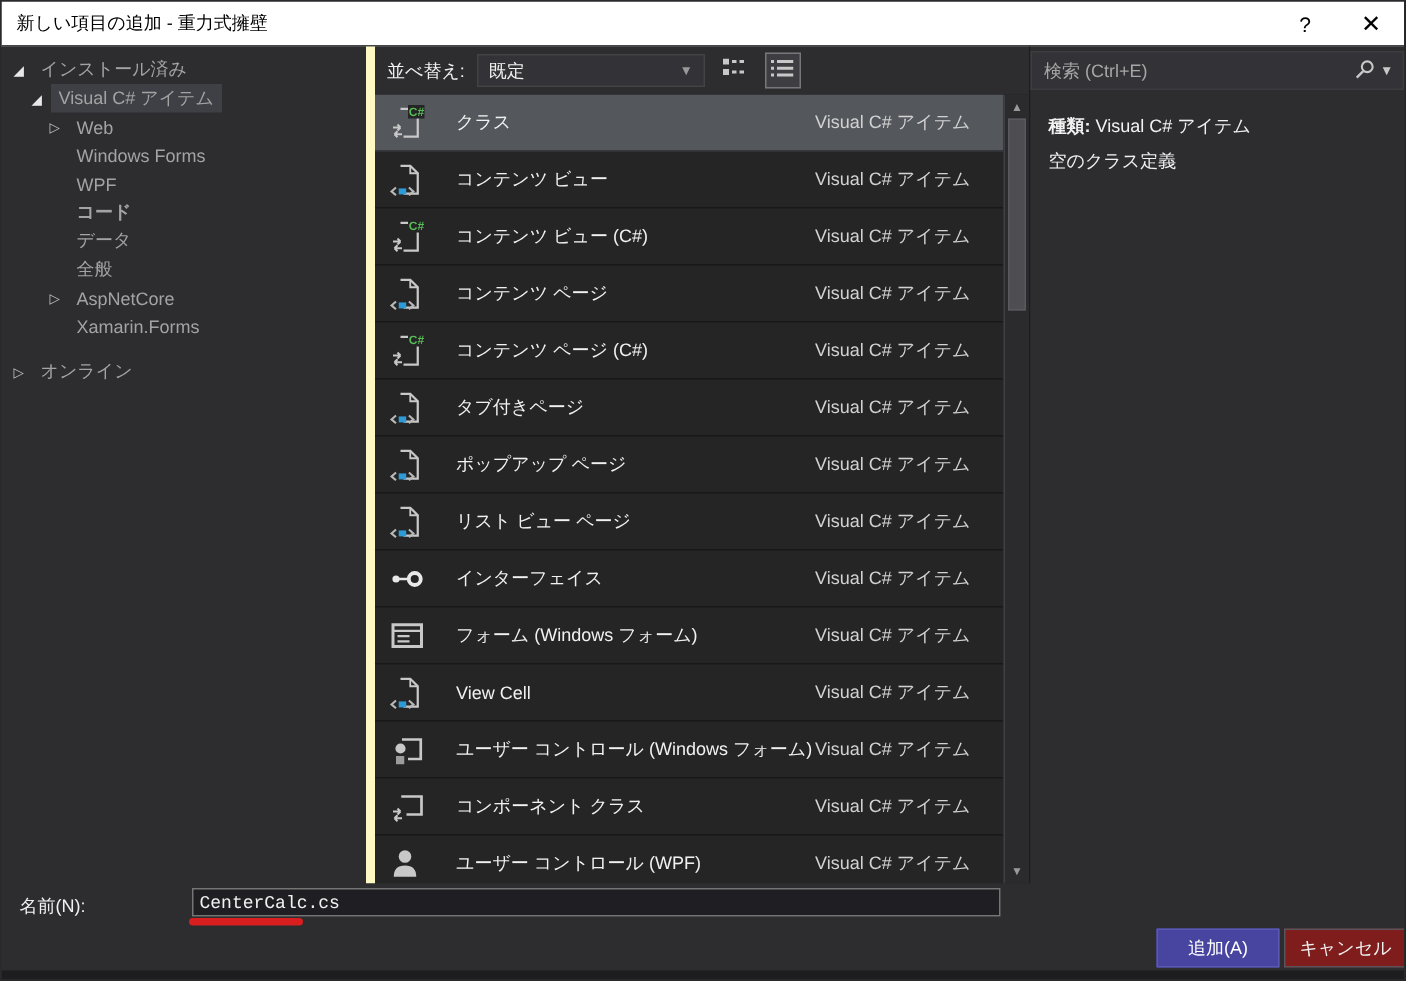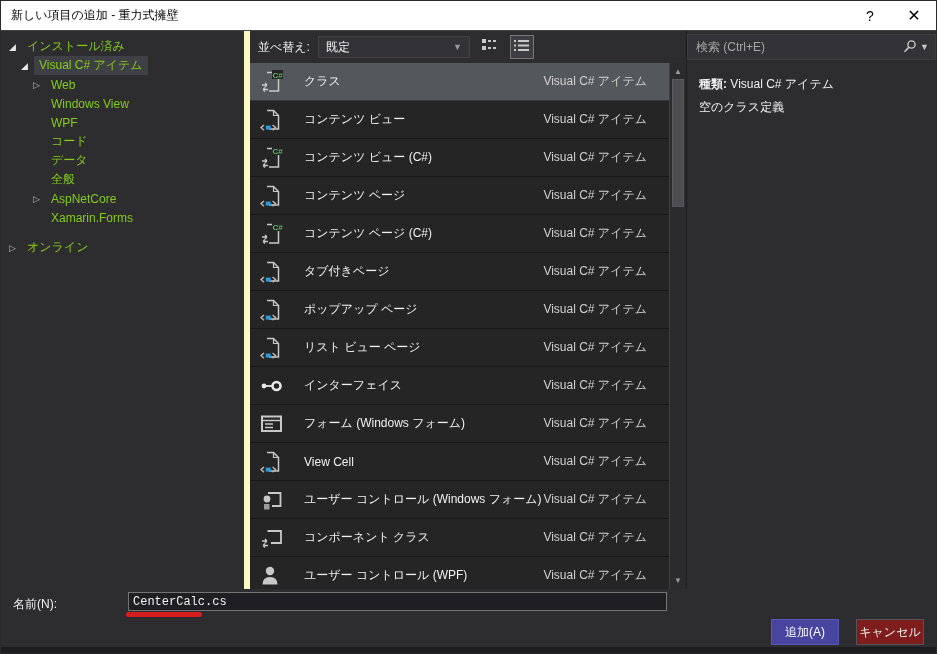--- a/index.html
+++ b/index.html
@@ -20,21 +20,21 @@
     color:#000; font-size:14px; cursor:default; }
   .tb-btn.close { font-size:16px; }
   
   .main { position:absolute; top:30px; left:0; right:0; bottom:64px; display:flex; }
   
   .left-pane { width:243px; background:#2D2D30; padding-top:6px; overflow:hidden; }
   .tree-item { height:19px; display:flex; align-items:center; white-space:nowrap; }
   .tree-item.top-gap { margin-top:11px; }
   .expander { width:13px; font-size:9px; color:#E8E8E8; text-align:left; flex:0 0 13px; }
   .expander.hollow { color:#BDBDBD; }
-  .tree-label { padding:1px 5px; color:#84cc16; }
+  .tree-label { padding:1px 5px; color:#a3a3a3; }
   .tree-label.selected { background:#3F3F46; }
   
   .center-pane { flex:1; display:flex; flex-direction:column; background:#2D2D30;
     border-left:6px solid #fef9c3; border-right:1px solid #1D1D1F; }
   .sortbar { height:32px; display:flex; align-items:center; padding:0 8px; }
   .sortbar .sort-label { margin-right:8px; color:#F1F1F1; }
   .sort-dropdown { width:152px; height:22px; background:#333337; border:1px solid #434346;
     display:flex; align-items:center; padding:0 7px; color:#F1F1F1; }
   .sort-dropdown .caret { margin-left:auto; color:#999; font-size:9px; }
   .view-btn { width:24px; height:24px; margin-left:8px; display:flex; align-items:center;
@@ -70,21 +70,21 @@
   .info .type-label { font-weight:bold; }
   
   .footer { position:absolute; left:0; right:0; bottom:0; height:64px; background:#2D2D30; }
   .footer .edge { position:absolute; left:0; right:0; bottom:0; height:6px; background:#1D1D1F; }
   .name-label { position:absolute; left:12px; top:7px; color:#F1F1F1; }
   .name-input { position:absolute; left:127px; top:3px; width:539px; height:19px;
     background:#1F1F23; border:1px solid #757575; color:#F1F1F1; font-size:12px;
     font-family:Liberation Mono, monospace; padding:0 4px; outline:none; }
   .red-underline { position:absolute; left:125px; top:23px; width:76px; height:5px;
     border-radius:3px; }
-  .btn { position:absolute; top:30px; width:68px; height:26px; display:flex; align-items:center;
+  .btn { position:absolute; top:30px; width:82px; height:26px; display:flex; align-items:center;
     justify-content:center; font-size:12px; color:#FFFFFF; cursor:default; }
   .btn-add { left:770px; background:#4845A0; border:1px solid #5B58B5; }
   .btn-cancel { left:855px; background:#7f1d1d; border:1px solid #55555B; color:#F1F1F1; }
 </style>
 </head>
 <body>
 
 <div class="dialog">
 
   <div class="titlebar">
@@ -103,27 +103,27 @@
         <div class="tree-item" style="padding-left: 20px;">
     <span class="expander">◢</span>
     <span class="tree-label selected">Visual C# アイテム</span>
   </div>
         <div class="tree-item" style="padding-left: 32px;">
     <span class="expander hollow">▷</span>
     <span class="tree-label">Web</span>
   </div>
         <div class="tree-item" style="padding-left: 32px;">
     <span class="expander"></span>
-    <span class="tree-label">Windows View</span>
+    <span class="tree-label">Windows Forms</span>
   </div>
         <div class="tree-item" style="padding-left: 32px;">
     <span class="expander"></span>
     <span class="tree-label">WPF</span>
   </div>
-        <div class="tree-item" style="padding-left: 32px;">
+        <div class="tree-item" style="padding-left: 32px; font-weight: bold;">
     <span class="expander"></span>
     <span class="tree-label">コード</span>
   </div>
         <div class="tree-item" style="padding-left: 32px;">
     <span class="expander"></span>
     <span class="tree-label">データ</span>
   </div>
         <div class="tree-item" style="padding-left: 32px;">
     <span class="expander"></span>
     <span class="tree-label">全般</span>

